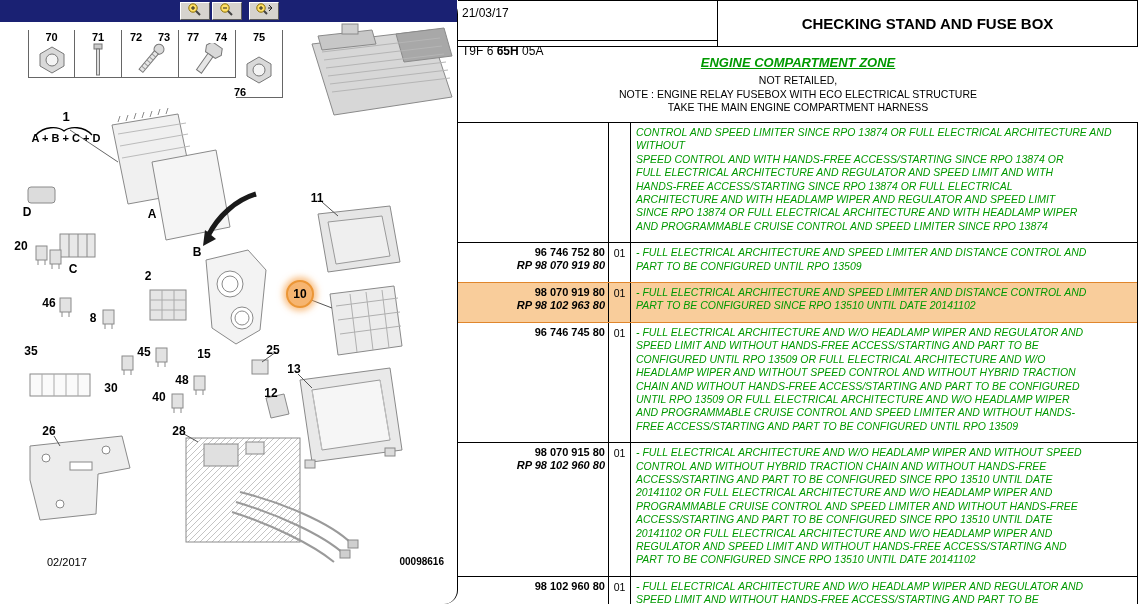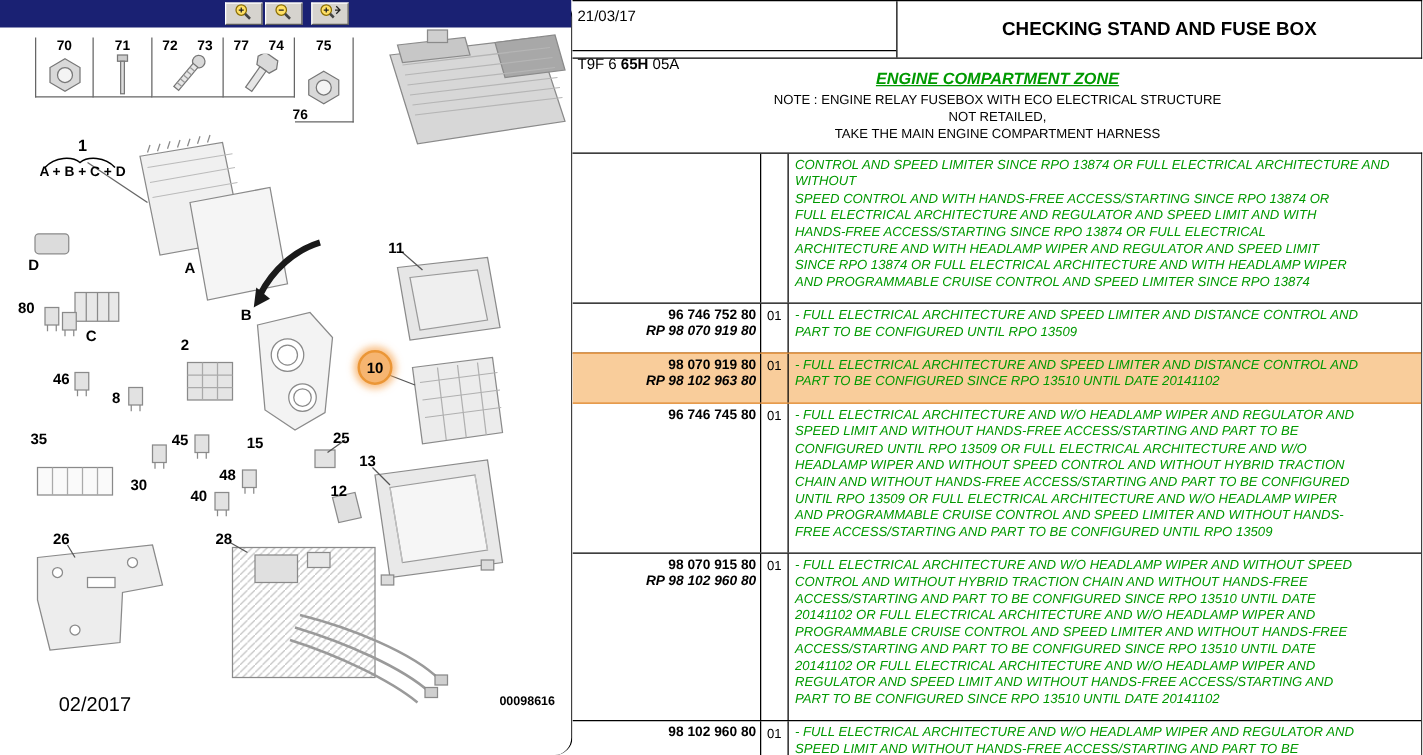--- a/index.html
+++ b/index.html
@@ -22,21 +22,21 @@
   .legend-labels{display:flex;justify-content:space-around;font-size:11px;font-weight:bold;padding-top:1px;}
   .legend-icon{flex:1;display:flex;align-items:center;justify-content:center;overflow:hidden;}
   .below-label{position:absolute;left:234px;top:86px;font-size:11px;font-weight:bold;z-index:3;}
   .callout{position:absolute;transform:translate(-50%,-50%);font-size:12px;font-weight:bold;z-index:5;line-height:1;}
   .callout.hl{width:24px;height:24px;border-radius:50%;background:#f6b571;border:2px solid #eb9636;
               display:flex;align-items:center;justify-content:center;
               box-shadow:0 0 6px 3px rgba(246,166,86,.7);}
   .group-num{position:absolute;left:66px;top:116px;transform:translate(-50%,-50%);font-size:13px;font-weight:bold;z-index:4;}
   .group-brace{position:absolute;left:34px;top:122px;z-index:4;}
   .group-formula{position:absolute;left:18px;top:132px;width:96px;text-align:center;font-size:11px;font-weight:bold;z-index:4;}
-  .footer-date{position:absolute;left:3px;top:556px;font-size:16px;z-index:4;padding-left:44px;}
+  .footer-date{position:absolute;left:3px;top:556px;font-size:11px;z-index:4;padding-left:44px;}
   .footer-fig{position:absolute;right:13px;top:556px;font-size:10px;font-weight:bold;z-index:4;}
   
   .right{position:absolute;left:458px;top:0;width:680px;height:604px;}
   .hdr{position:absolute;left:0;top:0;width:680px;height:47px;border-top:1px solid #000;border-bottom:1px solid #000;border-right:1px solid #000;box-sizing:border-box;}
   .hdr-left{position:absolute;left:0;top:0;width:260px;height:45px;border-right:1px solid #000;box-sizing:border-box;}
   .hdr-date{height:40px;line-height:24px;padding-left:4px;font-size:12px;border-bottom:1px solid #000;box-sizing:border-box;}
   .hdr-code{height:21px;line-height:21px;padding-left:4px;font-size:12px;}
   .hdr-title{position:absolute;left:260px;top:0;width:419px;height:45px;display:flex;align-items:center;justify-content:center;
              font-size:15px;font-weight:bold;text-align:center;}
   .zone-title{margin-top:55px;text-align:center;font-size:13px;font-weight:bold;font-style:italic;
@@ -287,21 +287,21 @@
         <path d="M276 330 L262 340"></path>
       </g>
     </svg>
 
     <div class="footer-date">02/2017</div>
     <div class="footer-fig">00098616</div>
   <div class="callout" style="left: 27px; top: 212px;">D</div>
       <div class="callout" style="left: 152px; top: 214px;">A</div>
       <div class="callout" style="left: 197px; top: 252px;">B</div>
       <div class="callout" style="left: 73px; top: 269px;">C</div>
-      <div class="callout" style="left: 21px; top: 246px;">80</div>
+      <div class="callout" style="left: 21px; top: 246px;">20</div>
       <div class="callout" style="left: 49px; top: 303px;">46</div>
       <div class="callout" style="left: 148px; top: 276px;">2</div>
       <div class="callout" style="left: 93px; top: 318px;">8</div>
       <div class="callout" style="left: 31px; top: 351px;">35</div>
       <div class="callout" style="left: 111px; top: 362px; margin-top: 26px;">30</div>
       <div class="callout" style="left: 144px; top: 352px;">45</div>
       <div class="callout" style="left: 204px; top: 354px;">15</div>
       <div class="callout" style="left: 182px; top: 380px;">48</div>
       <div class="callout" style="left: 159px; top: 397px;">40</div>
       <div class="callout" style="left: 273px; top: 350px;">25</div>
@@ -317,22 +317,22 @@
     <div class="hdr">
       <div class="hdr-left">
         <div class="hdr-date">21/03/17</div>
         <div class="hdr-code"><span>T9F 6 </span><b>65H</b><span> 05A</span></div>
       </div>
       <div class="hdr-title">CHECKING STAND AND FUSE BOX</div>
     </div>
 
     <div class="zone-title">ENGINE COMPARTMENT ZONE</div>
     <div class="notes">
+        <div class="note-line">NOT RETAILED,</div>
         <div class="note-line">NOTE : ENGINE RELAY FUSEBOX WITH ECO ELECTRICAL STRUCTURE</div>
-        <div class="note-line">NOT RETAILED,</div>
         <div class="note-line">TAKE THE MAIN ENGINE COMPARTMENT HARNESS</div>
       </div>
 
     <div class="ptable">
         <div class="prow">
           <div class="cell-ref"></div>
           <div class="cell-qty"></div>
           <div class="cell-desc">CONTROL AND SPEED LIMITER SINCE RPO 13874 OR FULL ELECTRICAL ARCHITECTURE AND WITHOUT
 SPEED CONTROL AND WITH HANDS-FREE ACCESS/STARTING SINCE RPO 13874 OR
 FULL ELECTRICAL ARCHITECTURE AND REGULATOR AND SPEED LIMIT AND WITH

